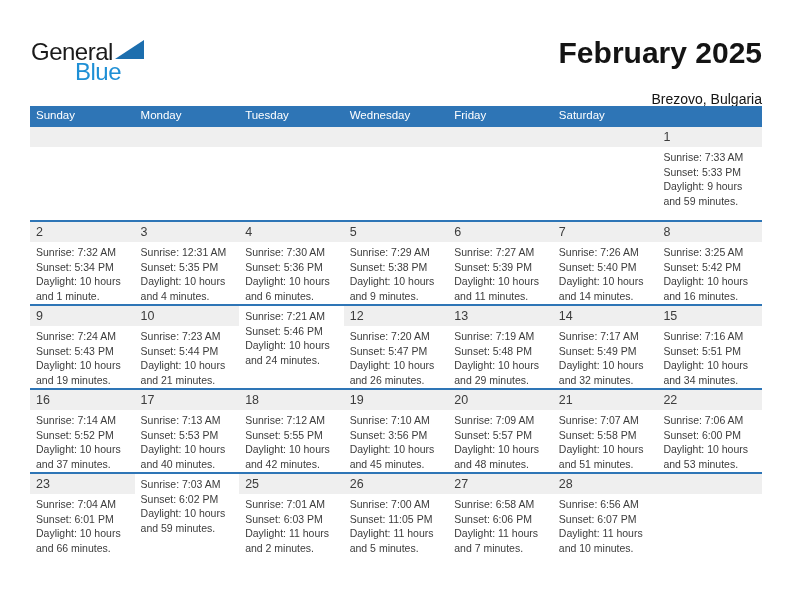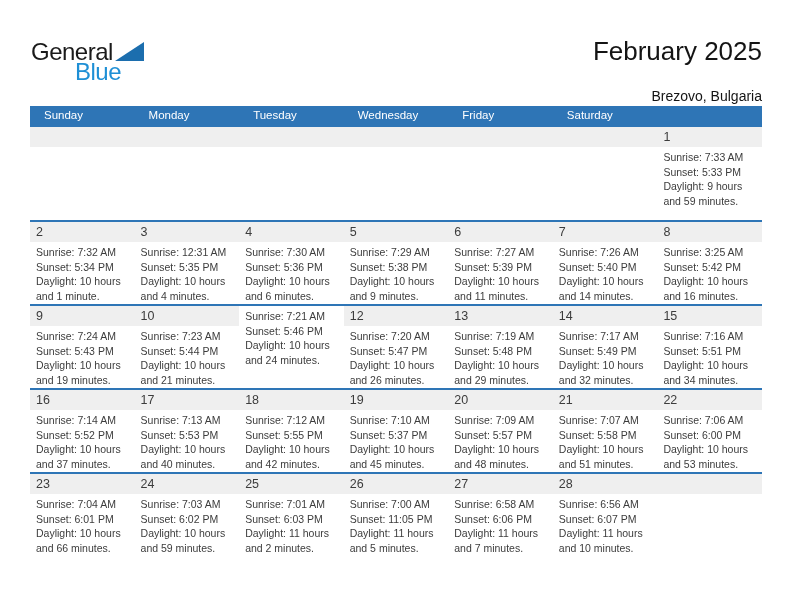--- a/index.html
+++ b/index.html
@@ -9,34 +9,34 @@
     --logo-blue:#1E8FD5;
     --tri-blue:#1C6EAE;
   }
   *{margin:0;padding:0;box-sizing:border-box;}
   html,body{background:#ffffff;}
   body{font-family:"Liberation Sans", sans-serif;}
   .page{position:relative;width:792px;height:612px;background:#fff;overflow:hidden;}
 
   
   .logo{position:absolute;left:31px;top:40px;line-height:1;}
-  .logo-line1{display:flex;align-items:center;}
+  .logo-line1{display:flex;align-items:flex-start;}
   .logo-general{font-size:24px;color:#1a1a1a;letter-spacing:-0.5px;}
   .logo-triangle{width:0;height:0;border-left:29px solid transparent;border-bottom:19px solid var(--tri-blue);margin-left:2px;margin-bottom:1px;}
   .logo-blue{font-size:24px;color:var(--logo-blue);letter-spacing:-0.5px;margin-left:44px;margin-top:-4px;}
 
   
   .title-block{position:absolute;right:30px;top:36px;text-align:right;}
-  .cal-title{font-size:26px;color:#141414;font-weight:400;}
+  .cal-title{font-size:30px;color:#141414;font-weight:700;}
   .cal-subtitle{font-size:14px;color:#141414;font-weight:400;margin-top:21px;}
 
   
   .calendar{position:absolute;left:30px;top:106px;width:732px;}
   .weekday-bar{display:flex;background:var(--blue);height:19px;}
-  .weekday-cell{width:14.2857%;color:#ffffff;font-size:11.5px;line-height:19px;padding-left:14px;overflow:hidden;}
+  .weekday-cell{width:14.2857%;color:#ffffff;font-size:11.5px;line-height:19px;padding-left:6px;overflow:hidden;}
 
   .week-row{display:flex;border-top:2px solid var(--blue);min-height:84px;}
   .week-row:first-of-type{min-height:95px;}
   .day-cell{width:14.2857%;}
   .day-band{height:20px;background:var(--band);}
   .day-number{font-size:12.5px;color:var(--text);padding:3px 0 0 6px;}
   .day-details{padding:3px 4px 0 6px;}
   .detail-line{font-size:10.5px;line-height:14.5px;color:var(--text);white-space:nowrap;}
 </style>
 </head>
@@ -292,21 +292,21 @@
               <div class="detail-line">Daylight: 10 hours</div>
               <div class="detail-line">and 42 minutes.</div>
             </div>
           </div>
           <div class="day-cell">
             <div class="day-band">
               <div class="day-number">19</div>
             </div>
             <div class="day-details">
               <div class="detail-line">Sunrise: 7:10 AM</div>
-              <div class="detail-line">Sunset: 5:37 PM</div>
+              <div class="detail-line">Sunset: 3:56 PM</div>
               <div class="detail-line">Daylight: 10 hours</div>
               <div class="detail-line">and 45 minutes.</div>
             </div>
           </div>
           <div class="day-cell">
             <div class="day-band">
               <div class="day-number">20</div>
             </div>
             <div class="day-details">
               <div class="detail-line">Sunrise: 7:09 AM</div>
@@ -344,23 +344,20 @@
               <div class="day-number">23</div>
             </div>
             <div class="day-details">
               <div class="detail-line">Sunrise: 7:04 AM</div>
               <div class="detail-line">Sunset: 6:01 PM</div>
               <div class="detail-line">Daylight: 10 hours</div>
               <div class="detail-line">and 66 minutes.</div>
             </div>
           </div>
           <div class="day-cell">
-            <div class="day-band">
-              <div class="day-number">24</div>
-            </div>
             <div class="day-details">
               <div class="detail-line">Sunrise: 7:03 AM</div>
               <div class="detail-line">Sunset: 6:02 PM</div>
               <div class="detail-line">Daylight: 10 hours</div>
               <div class="detail-line">and 59 minutes.</div>
             </div>
           </div>
           <div class="day-cell">
             <div class="day-band">
               <div class="day-number">25</div>

